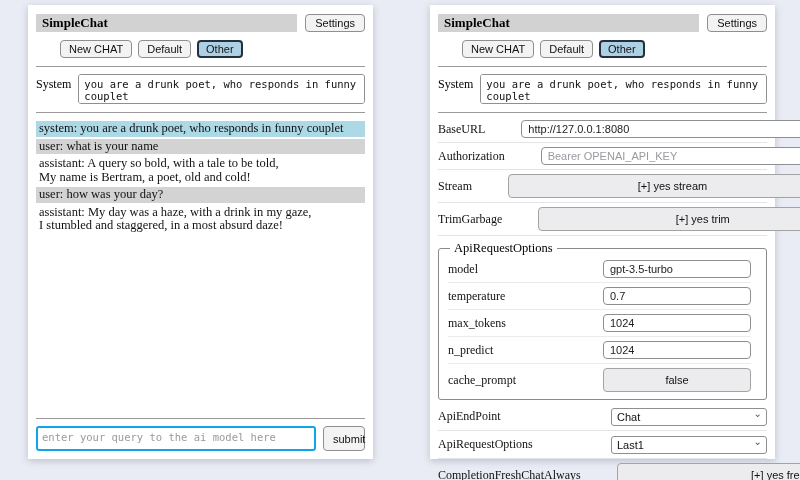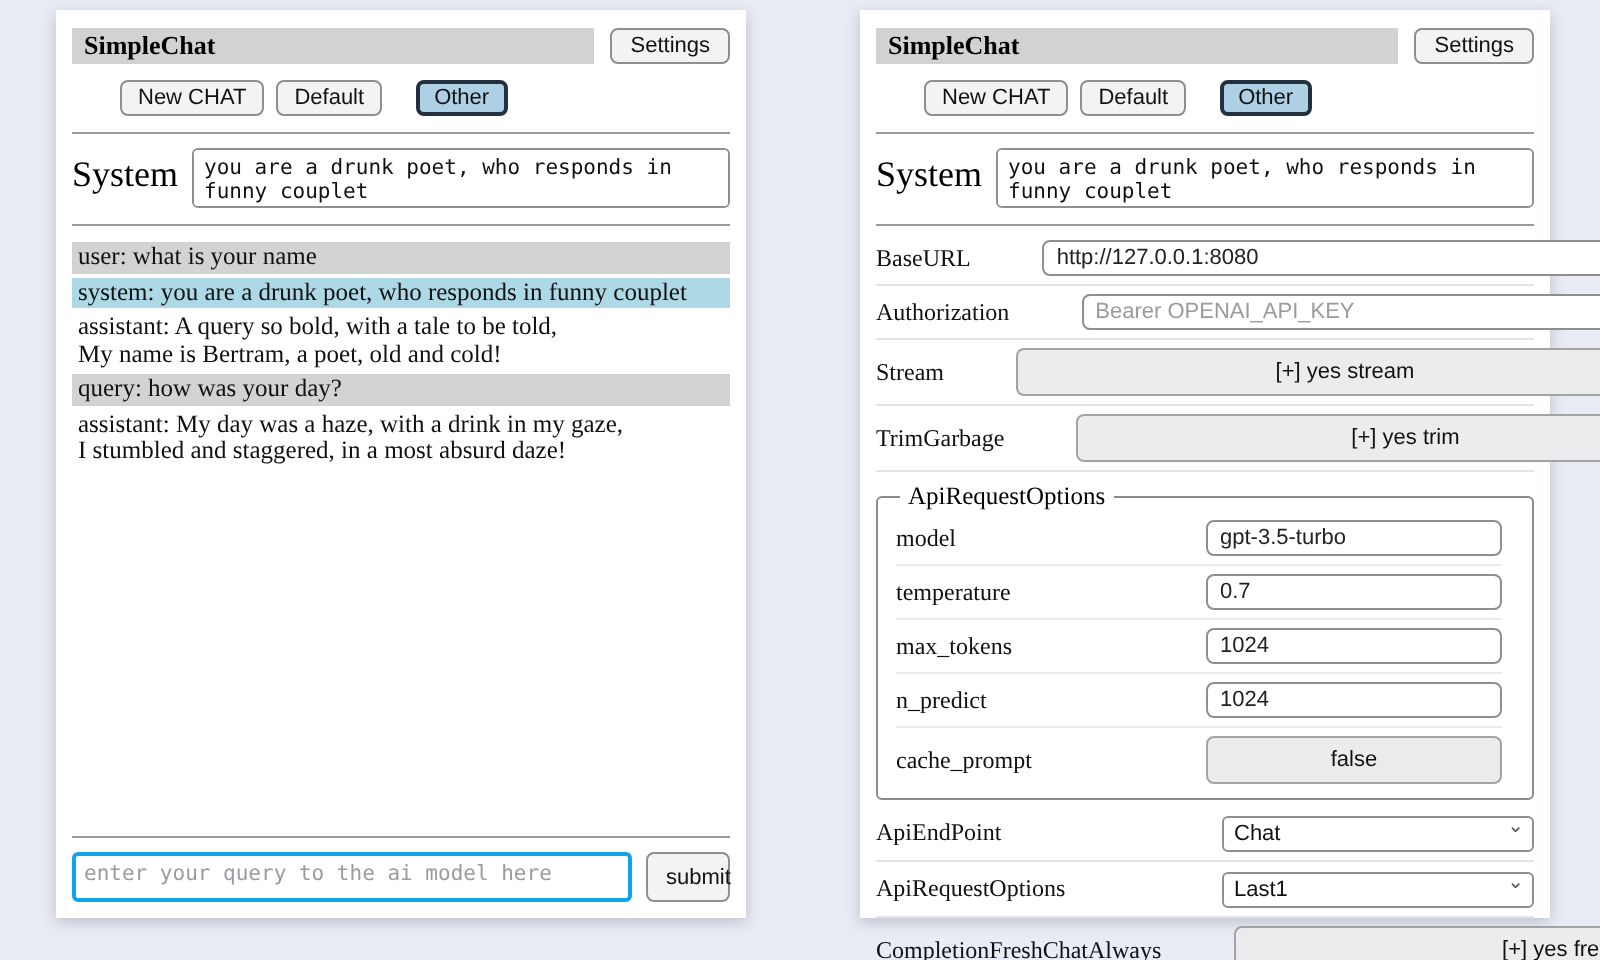--- a/index.html
+++ b/index.html
@@ -26,25 +26,25 @@
     font-weight: bold; font-size: 13px;
     padding: 2px 6px; line-height: 14px;
   }
   .btn {
     font-family: "Liberation Sans", sans-serif; font-size: 11px;
     background: #f3f3f3; border: 1px solid #8f8f8f; border-radius: 4px;
     padding: 2px 9px; color: #111; line-height: 12px; cursor: pointer;
   }
   .session-row { display: flex; gap: 6px; margin: 8px 0 5px; padding-left: 24px; }
   .session-btn { padding: 2px 8px; }
-  .session-btn.selected { background: #aed0e4; border: 2px solid #23303d; padding: 1px 7px; margin-left: 11px; }
+  .session-btn.selected { background: #aed0e4; border: 2px solid #23303d; padding: 1px 7px; }
   hr.main { border: none; border-top: 1px solid #9a9a9a; margin: 3px 0; width: 100%; }
   
   .system-row { display: flex; gap: 7px; margin: 4px 0 5px; align-items: flex-start; }
-  .sys-label { font-size: 18px; padding-top: 3px; }
+  .sys-label { font-size: 12px; padding-top: 3px; }
   .system-ta {
     flex: 1; height: 30px; resize: none;
     font-family: "DejaVu Sans Mono", monospace; font-size: 10.5px;
     border: 1px solid #8f8f8f; border-radius: 3px; padding: 3px 5px;
     color: #111; outline: none;
   }
   
   .messages { margin-top: 5px; }
   .msg {
     font-size: 12.5px; line-height: 13.5px;
@@ -114,25 +114,25 @@
     <button class="btn session-btn">Default</button>
     <button class="btn session-btn selected">Other</button>
   </div>
   <hr class="main">
   <div class="system-row">
     <span class="sys-label">System</span>
     <textarea class="system-ta" spellcheck="false" style="">you are a drunk poet, who responds in funny couplet</textarea>
   </div>
   <hr class="main">
   <div class="messages">
+    <div class="msg system">system: you are a drunk poet, who responds in funny couplet</div>
     <div class="msg user">user: what is your name</div>
-    <div class="msg system">system: you are a drunk poet, who responds in funny couplet</div>
     <div class="msg assistant">assistant: A query so bold, with a tale to be told,
 My name is Bertram, a poet, old and cold!</div>
-    <div class="msg user">query: how was your day?</div>
+    <div class="msg user">user: how was your day?</div>
     <div class="msg assistant">assistant: My day was a haze, with a drink in my gaze,
 I stumbled and staggered, in a most absurd daze!</div>
   </div>
   <div class="spacer"></div>
   <hr class="main">
   <div class="query-row">
     <textarea class="query-ta focused" spellcheck="false" placeholder="enter your query to the ai model here" style=""></textarea>
     <button class="btn submit-btn">submit</button>
   </div>
 </div>

